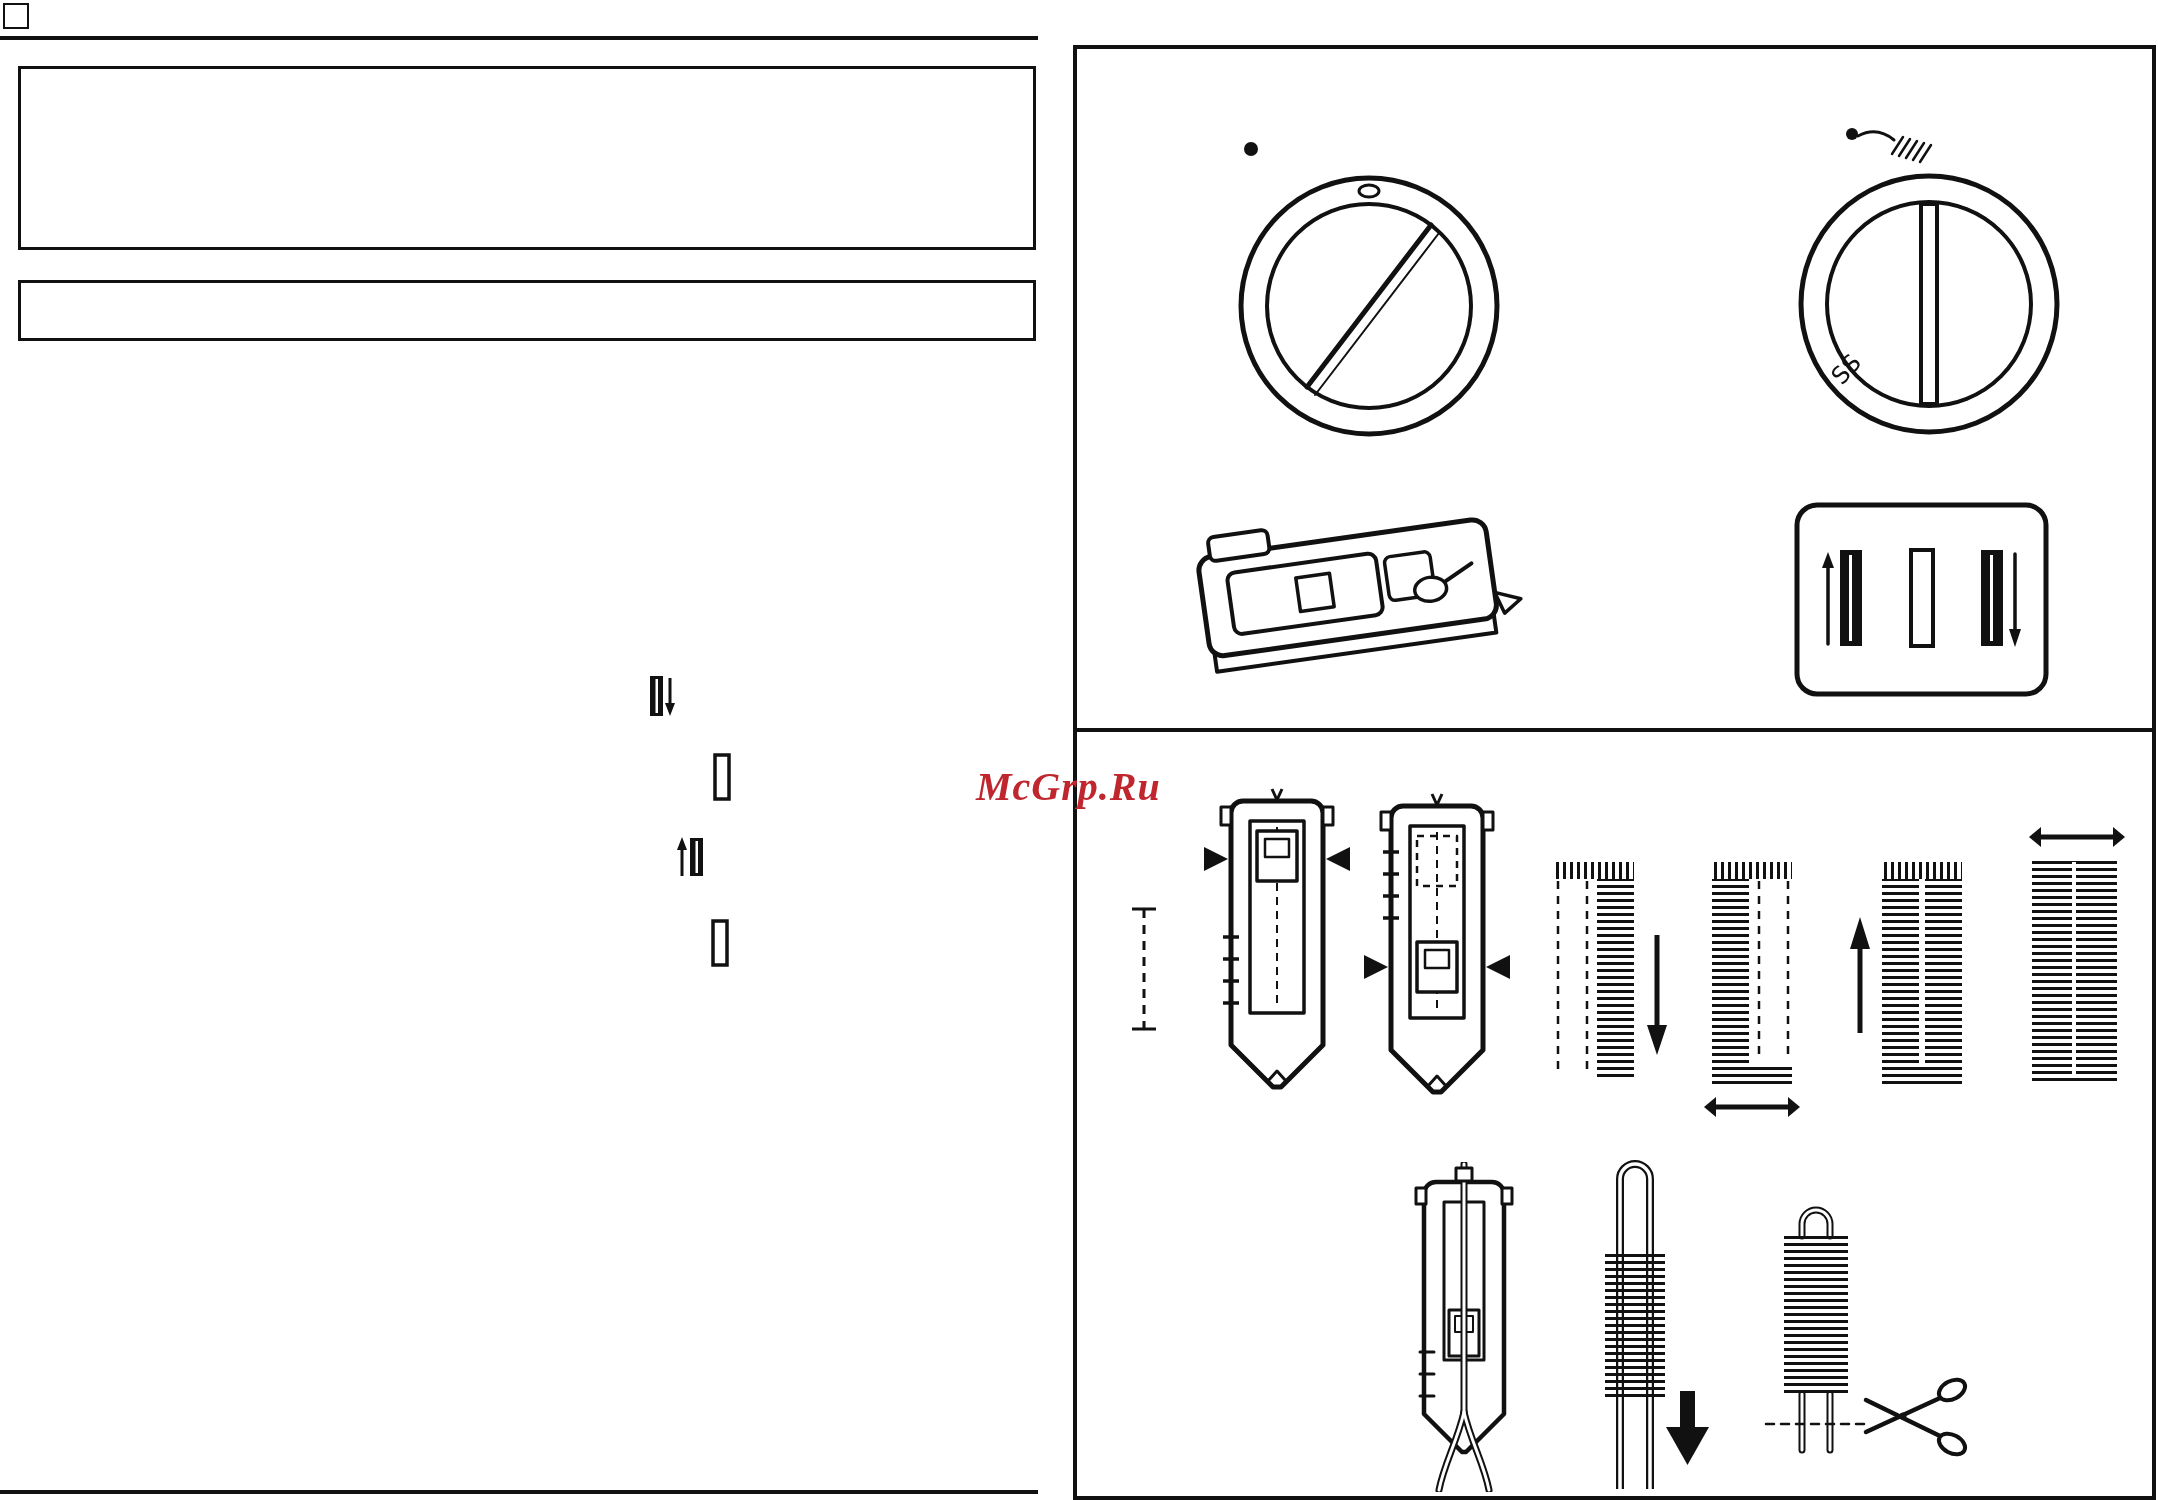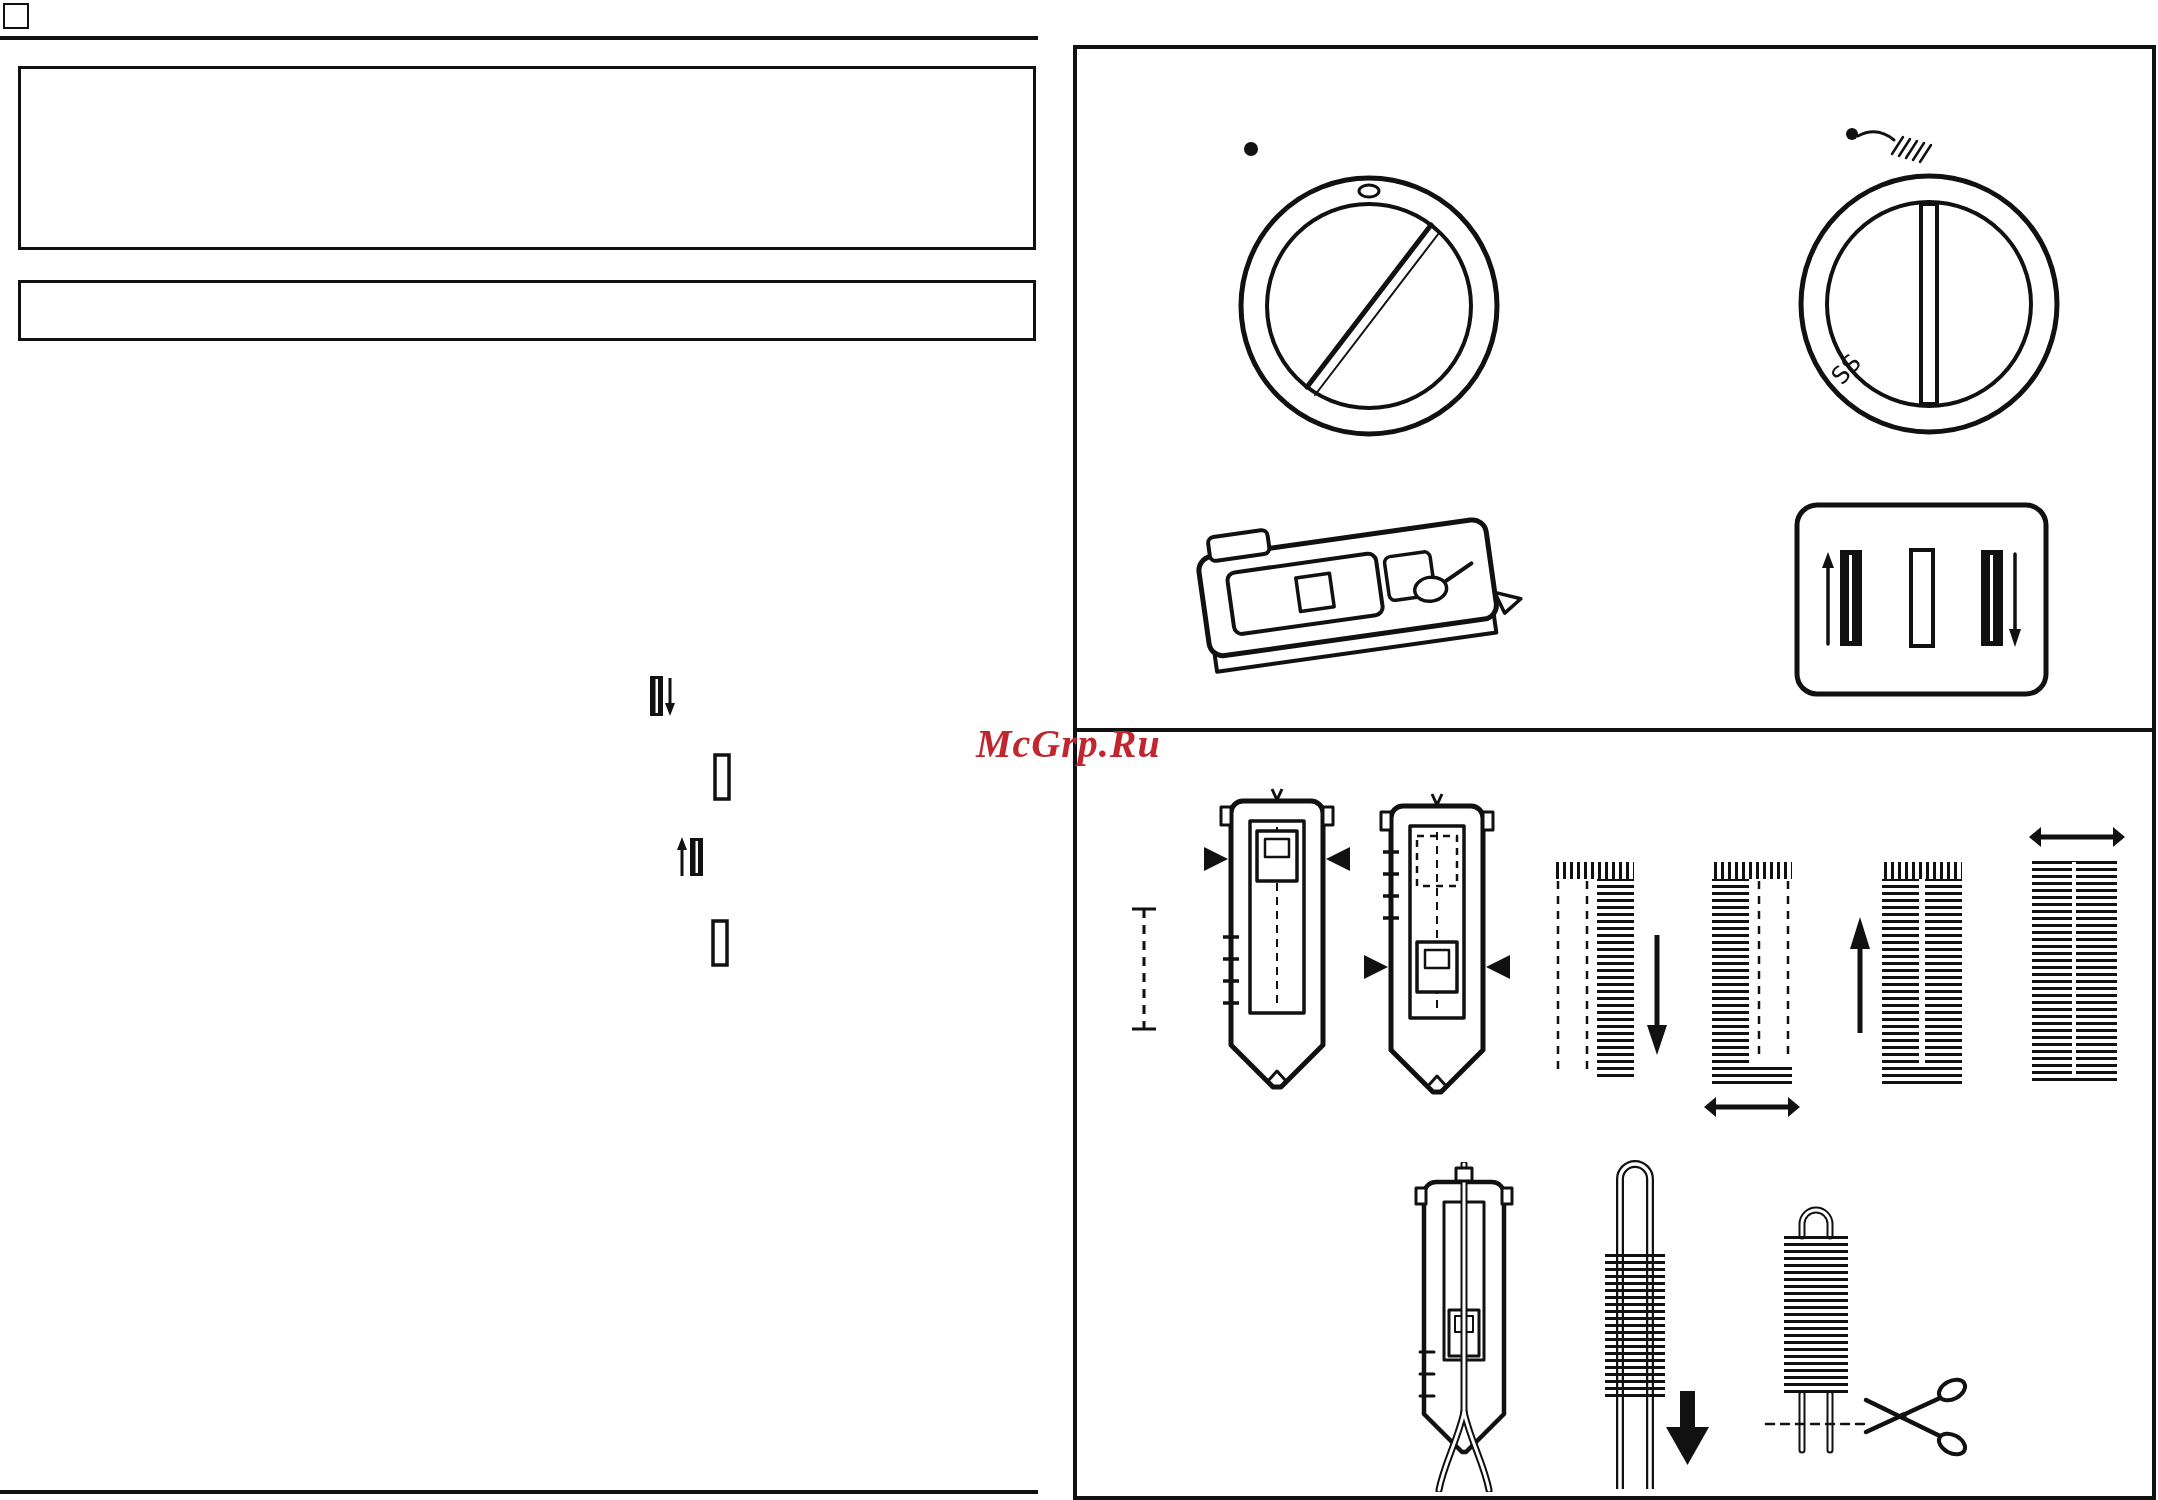--- a/index.html
+++ b/index.html
@@ -7,21 +7,21 @@
         font-family:"Liberation Sans",sans-serif;color:#111;}
   .abs{position:absolute;}
   .corner{left:3px;top:3px;width:22px;height:22px;border:2.5px solid #111;background:#fff;}
   .rule-top{left:0;top:36px;width:1038px;height:3.5px;background:#111;}
   .rule-bottom{left:0;top:1490px;width:1038px;height:3.5px;background:#111;}
   .tbox{border:3.5px solid #111;background:#fff;}
   .tbox1{left:18px;top:66px;width:1012px;height:178px;}
   .tbox2{left:18px;top:280px;width:1012px;height:55px;}
   .panel{left:1073px;top:45px;width:1075px;height:1447px;border:4px solid #111;background:#fff;box-sizing:content-box;}
   .divider{left:0;top:679px;width:100%;height:4px;background:#111;}
-  .watermark{left:976px;top:720px;font-family:"Liberation Serif",serif;font-style:italic;font-weight:bold;
+  .watermark{left:976px;top:763px;font-family:"Liberation Serif",serif;font-style:italic;font-weight:bold;
              font-size:40px;letter-spacing:1px;z-index:9;}
   
   .icon-a{left:648px;top:672px;}
   .icon-b{left:712px;top:752px;}
   .icon-c{left:676px;top:832px;}
   .icon-d{left:710px;top:918px;}
   
   .dial-1{left:142px;top:80px;}
   .dial-2{left:697px;top:75px;}
   .foot-iso{left:102px;top:433px;}

